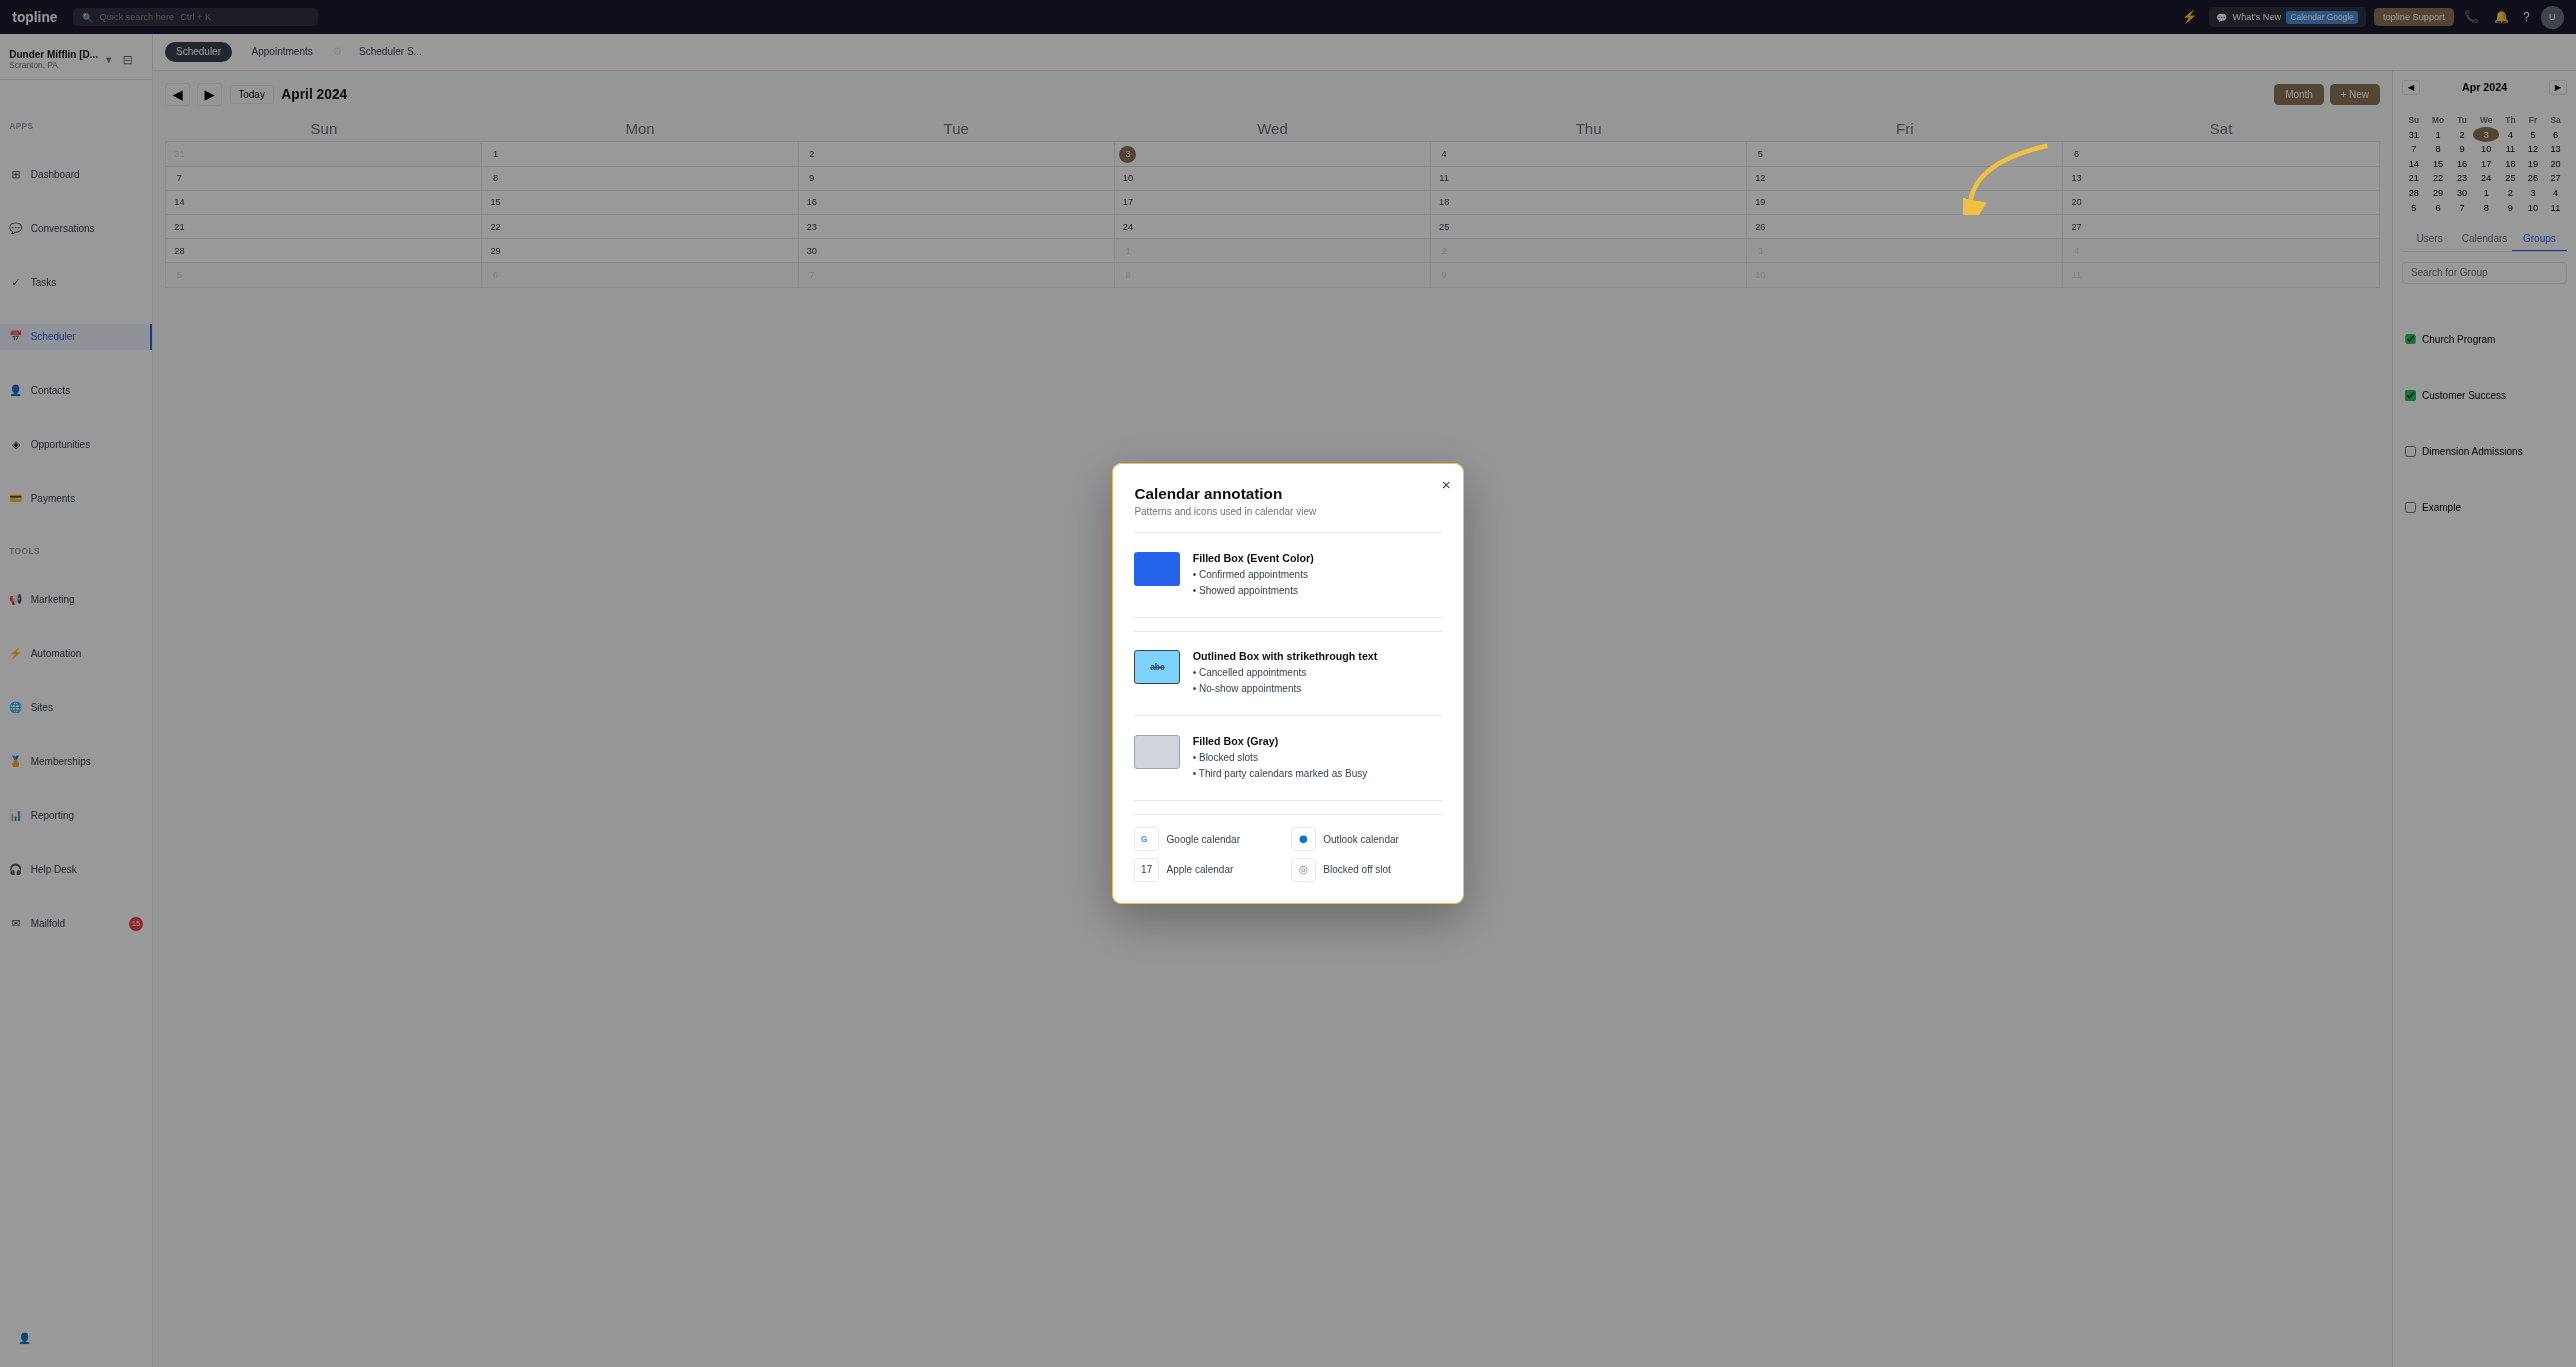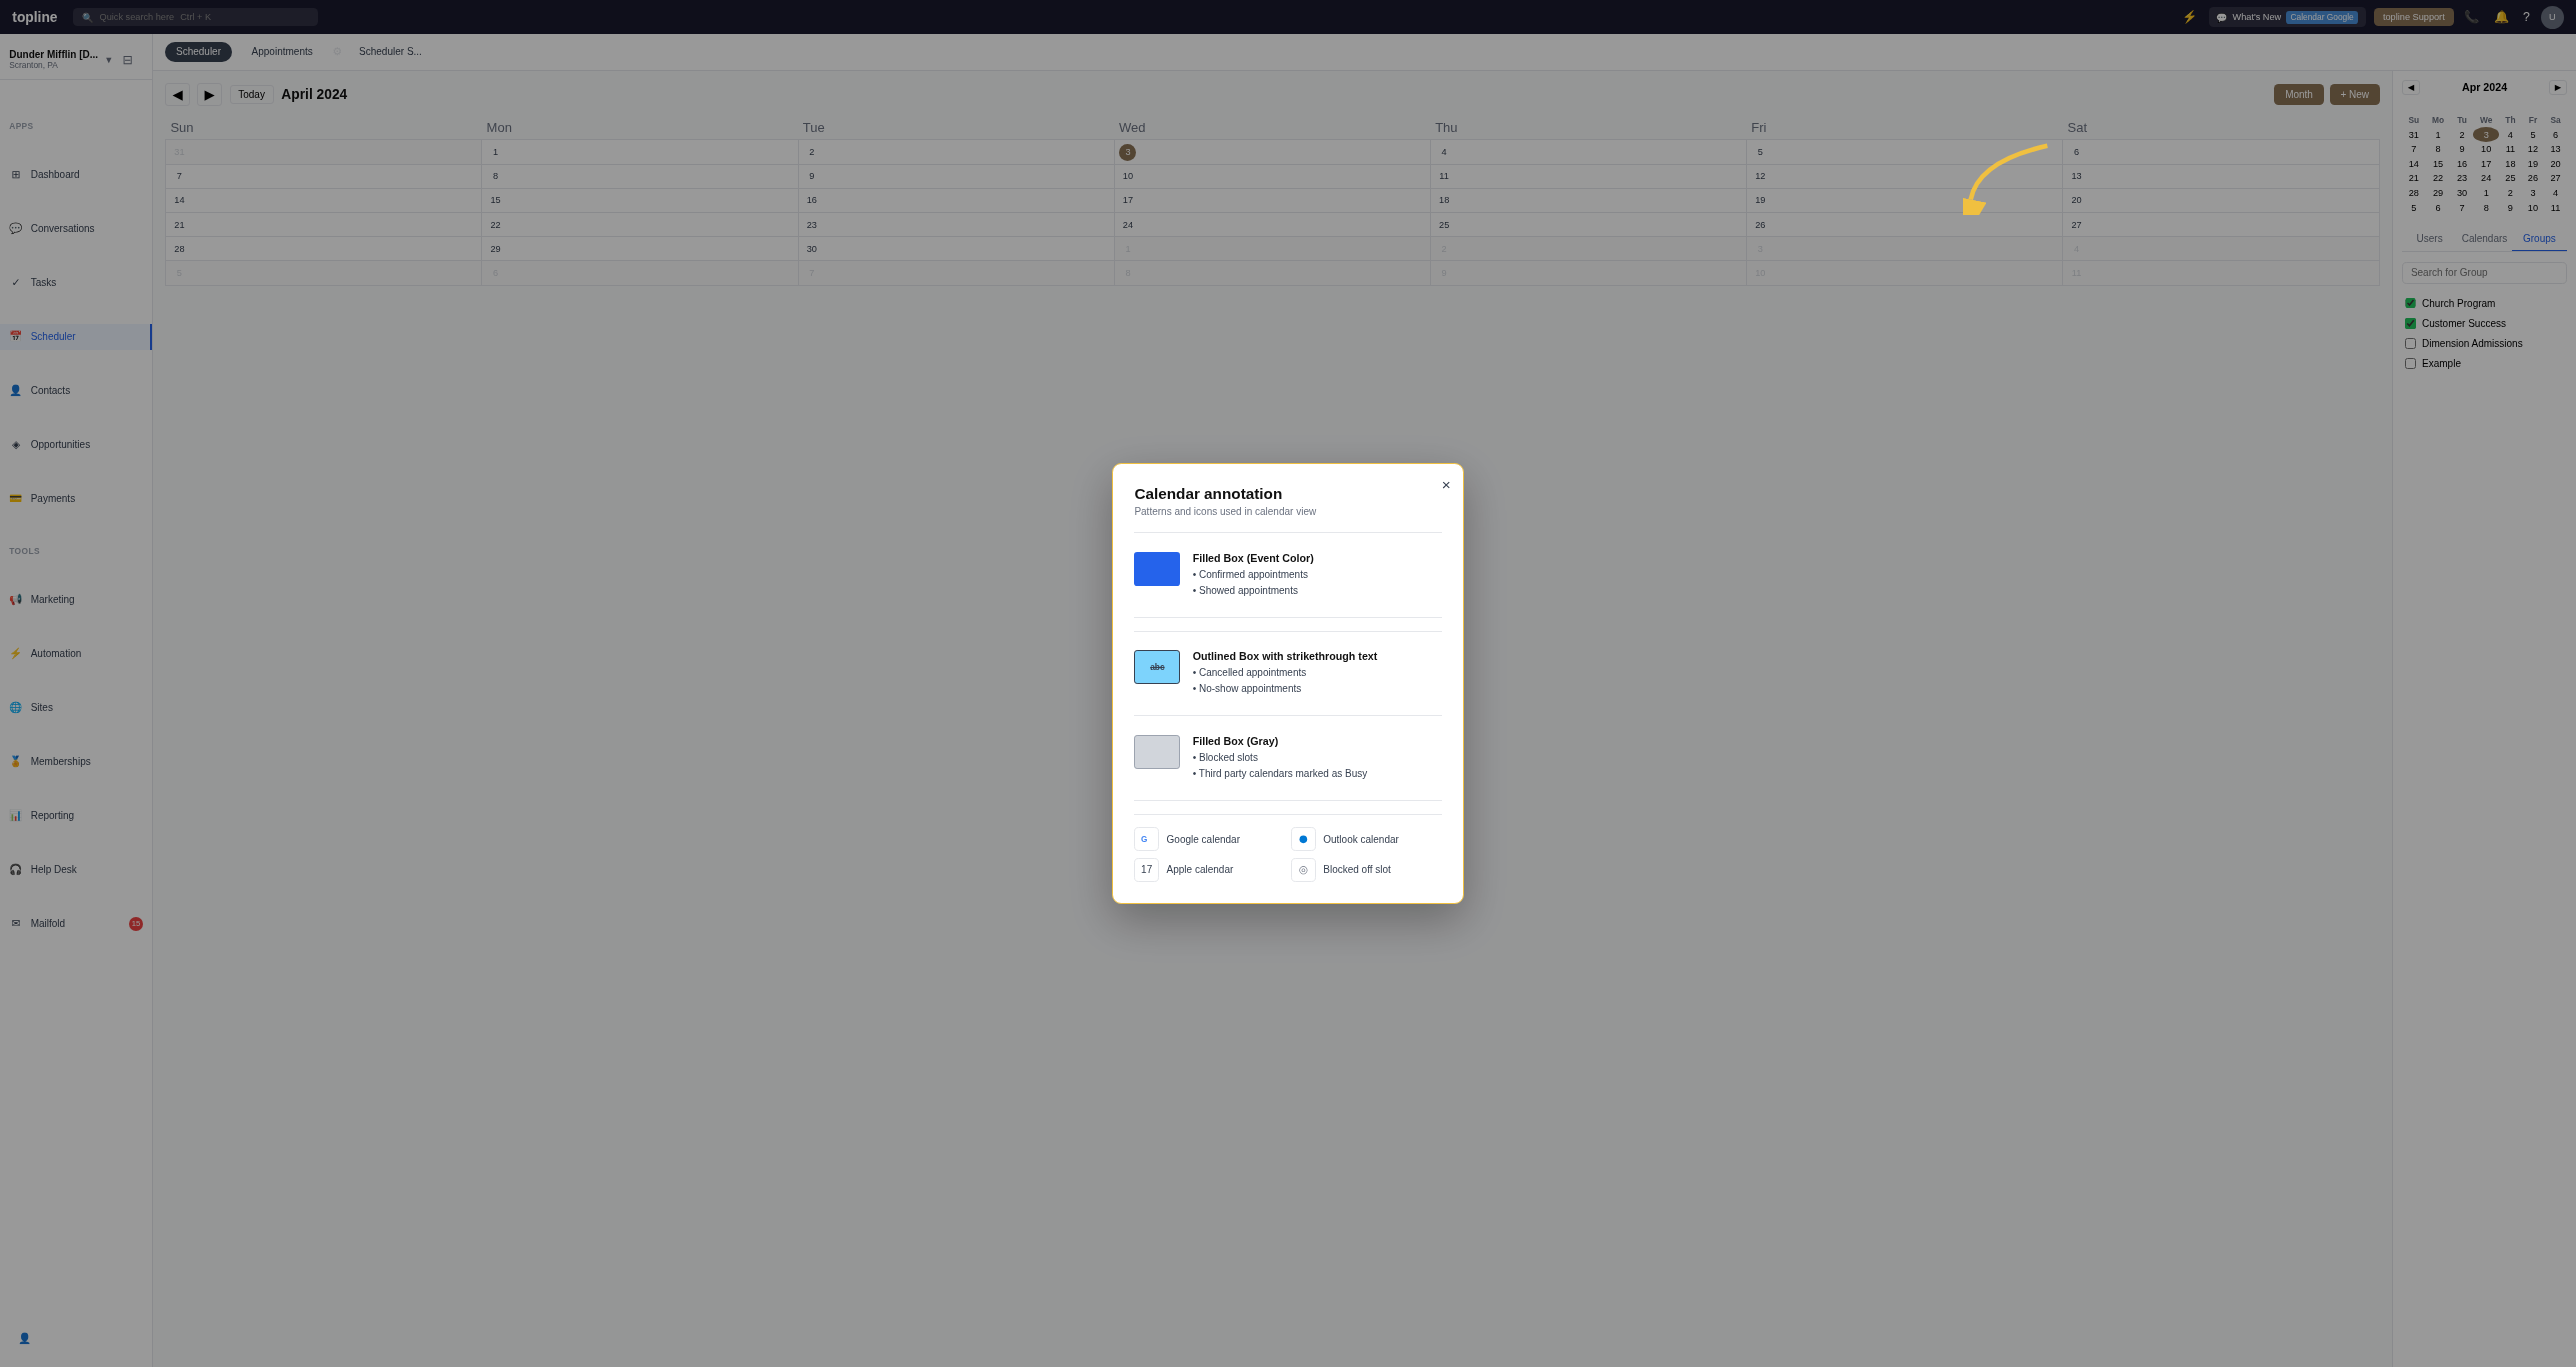--- a/index.html
+++ b/index.html
@@ -62,40 +62,40 @@
     .calendar-nav { display: flex; align-items: center; gap: 7.7px; margin-bottom: 9.2px; }
     .cal-nav-btn { background: transparent; border: 0.8px solid #e5e7eb; border-radius: 3.1px; padding: 3.1px 6.1px; cursor: pointer; }
     .cal-today-btn { background: transparent; border: 0.8px solid #e5e7eb; border-radius: 3.1px; padding: 3.1px 7.7px; font-size: 10px; cursor: pointer; }
     .cal-month-title { font-size: 13.8px; font-weight: 600; color: #111; }
     .cal-view-btns { margin-left: auto; display: flex; gap: 6.1px; }
     .cal-view-btn { background: #8b7355; color: white; border: none; border-radius: 4.6px; padding: 4.6px 10.7px; font-size: 10px; cursor: pointer; }
     .cal-new-btn { background: #8b7355; color: white; border: none; border-radius: 4.6px; padding: 4.6px 10.7px; font-size: 10px; cursor: pointer; }
 
     
     .cal-grid { width: 100%; border-collapse: collapse; }
-    .cal-grid th { text-align: left; font-size: 13px; color: #6b7280; padding: 4.6px; border-bottom: 0.8px solid #e5e7eb; font-weight: 500; }
+    .cal-grid th { text-align: center; font-size: 15px; color: #6b7280; padding: 4.6px; border-bottom: 0.8px solid #e5e7eb; font-weight: 500; }
     .cal-grid td { border: 0.8px solid #e5e7eb; padding: 3.1px 4.6px; vertical-align: top; min-height: 61px; width: 14.28%; font-size: 9.2px; color: #374151; background: white; }
     .cal-grid td.other-month { color: #d1d5db; background: #fafafa; }
     .cal-grid td.today .day-num { background: #8b7355; color: white; border-radius: 50%; width: 17px; height: 17px; display: flex; align-items: center; justify-content: center; }
     .day-num { width: 17px; height: 17px; display: flex; align-items: center; justify-content: center; }
 
     
     .right-sidebar { width: 184px; background: white; border-left: 0.8px solid #e5e7eb; padding: 9.2px; overflow-y: auto; }
     .mini-cal-header { display: flex; align-items: center; justify-content: space-between; margin-bottom: 6.1px; }
     .mini-cal-title { font-size: 10.7px; font-weight: 600; }
     .mini-cal-grid { width: 100%; border-collapse: collapse; margin-bottom: 12.3px; margin-top: 18px; }
     .mini-cal-grid th { font-size: 8.4px; color: #6b7280; text-align: center; padding: 2.3px; }
     .mini-cal-grid td { text-align: center; font-size: 9.2px; padding: 2.3px; cursor: pointer; border-radius: 3.1px; }
     .mini-cal-grid td.today-mini { background: #8b7355; color: white; border-radius: 50%; }
 
     .filter-tabs { display: flex; border-bottom: 0.8px solid #e5e7eb; margin-bottom: 9.2px; }
     .filter-tab { flex: 1; text-align: center; padding: 6.1px 3.1px; font-size: 10px; cursor: pointer; color: #6b7280; }
     .filter-tab.active { color: #2563eb; border-bottom: 1.5px solid #2563eb; }
     .search-group { width: 100%; border: 0.8px solid #e5e7eb; border-radius: 4.6px; padding: 4.6px 7.7px; font-size: 10px; color: #9ca3af; margin-bottom: 9.2px; }
-    .group-item { display: flex; align-items: center; gap: 6.1px; padding: 4.6px 3.1px; font-size: 10px; }
+    .group-item { display: flex; align-items: center; gap: 6.1px; padding: 4.6px 3.1px; font-size: 10px; margin-top: 36px; }
     .group-checkbox { width: 10.7px; height: 10.7px; accent-color: #22c55e; }
 
     
     .modal-overlay {
       position: fixed; top: 0; left: 0; right: 0; bottom: 0; background: rgba(0,0,0,0.4);
       display: flex; align-items: center; justify-content: center; z-index: 1000;
     }
     .modal {
       background: white; border-radius: 9.2px; width: 352px; max-height: 80vh;
       overflow-y: auto; padding: 21.4px; position: relative; box-shadow: 0 15.3px 46px rgba(0,0,0,0.3);

